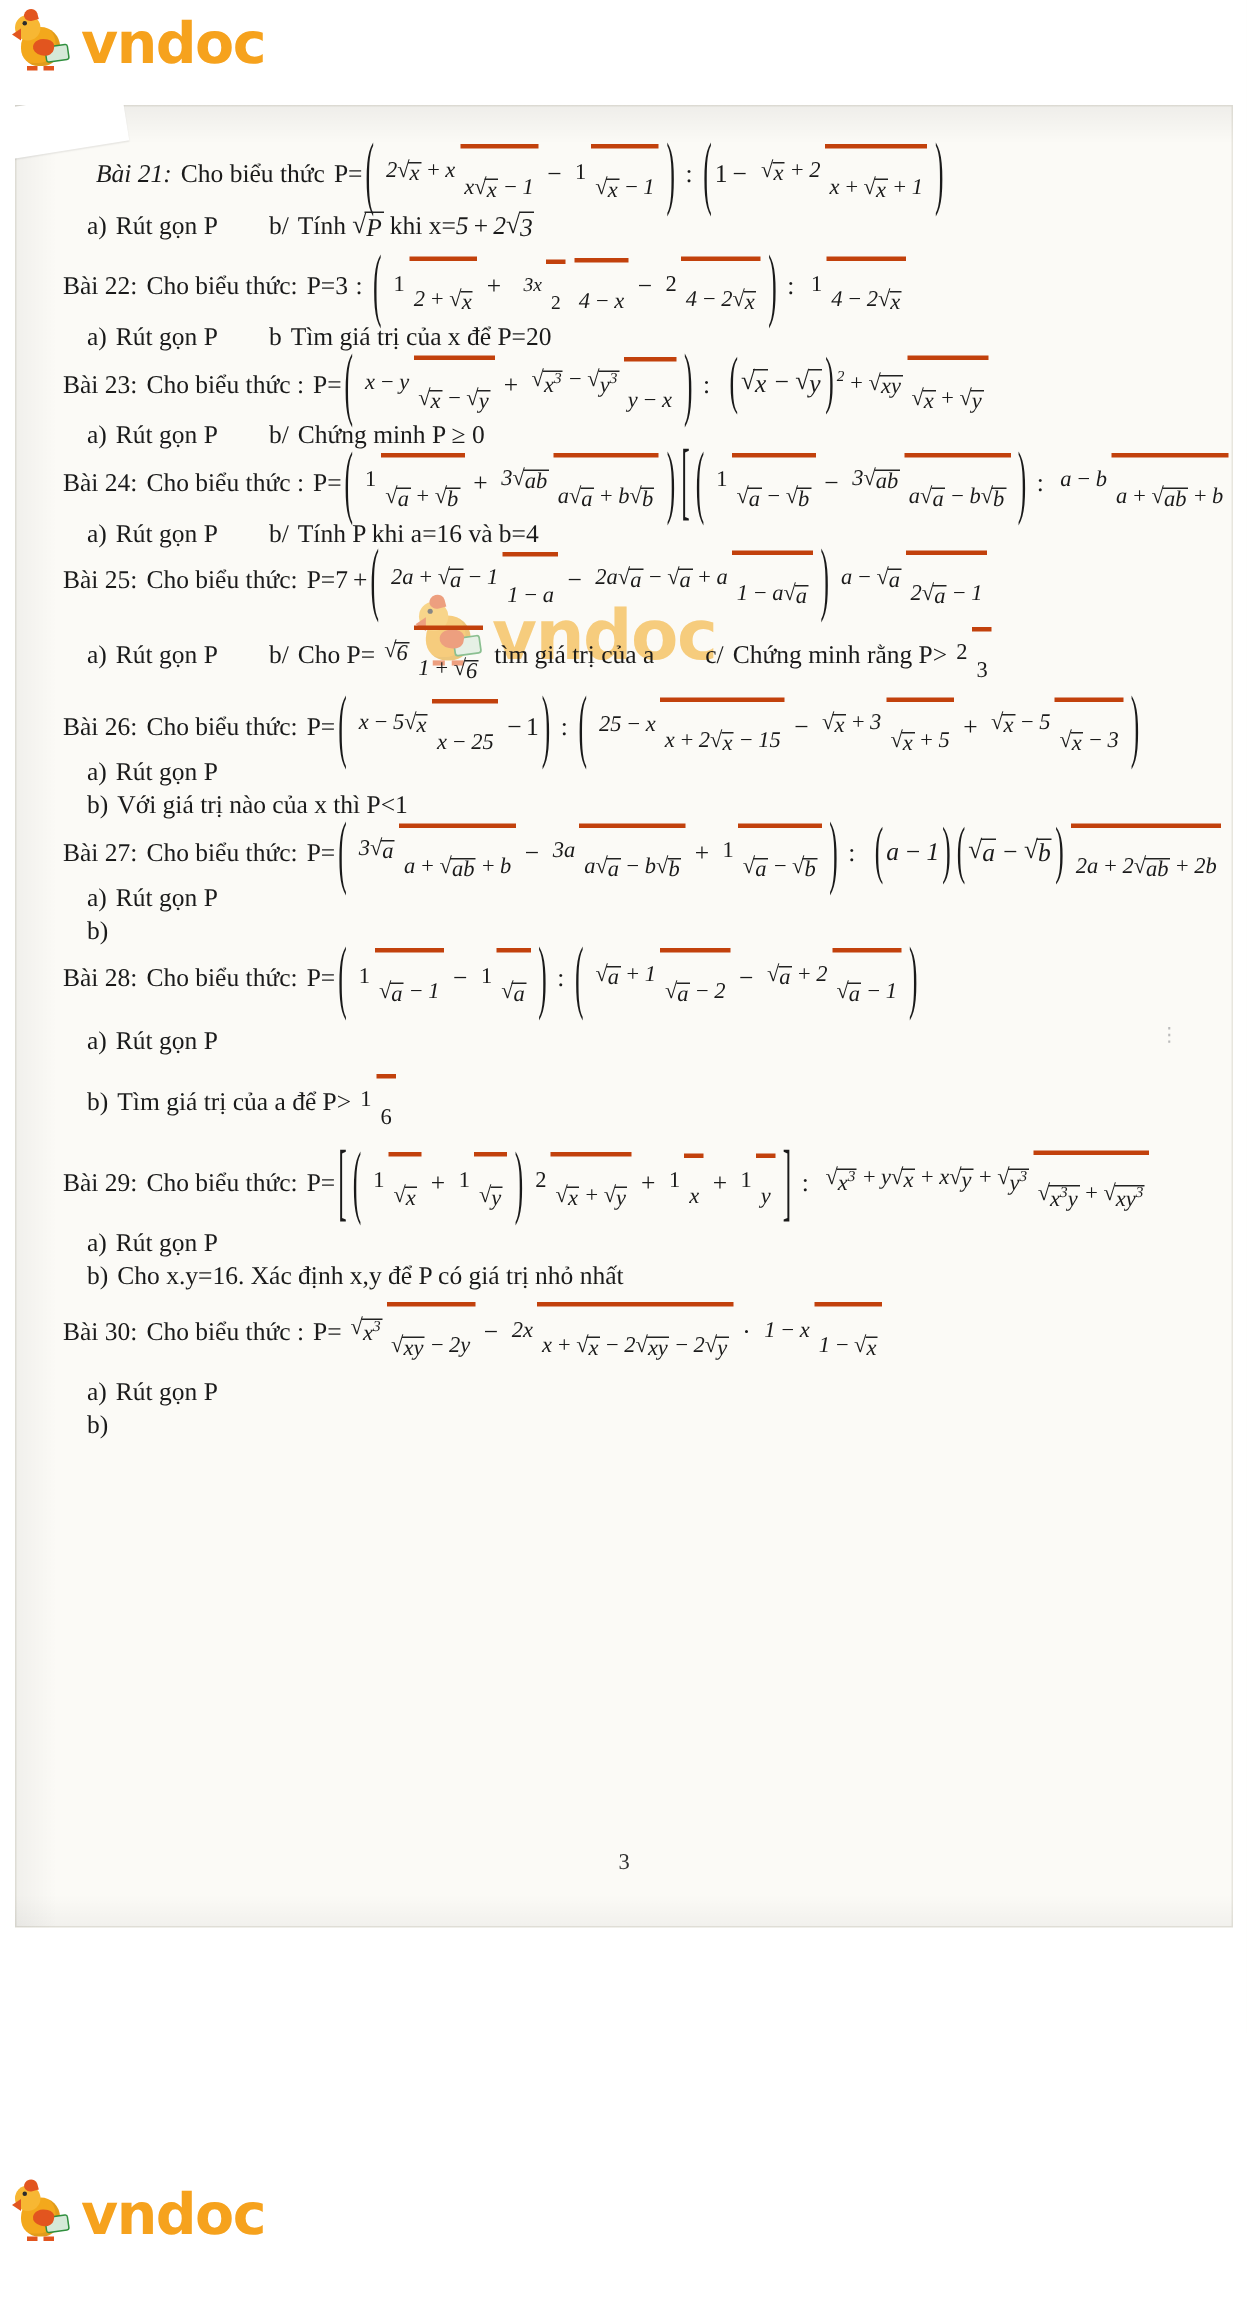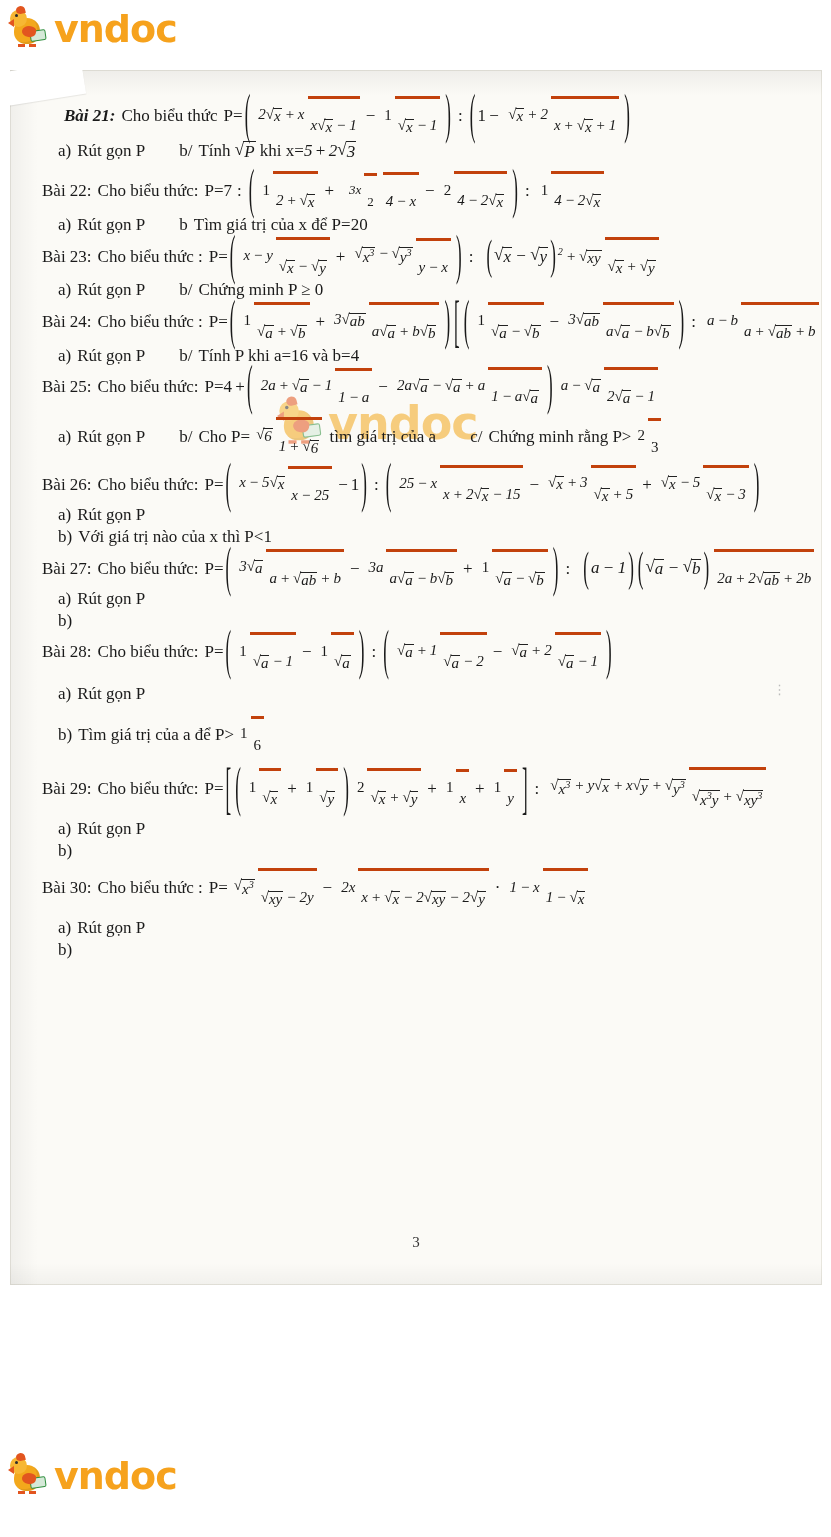--- a/index.html
+++ b/index.html
@@ -165,21 +165,21 @@
     padding-left: 16px;
     margin-top: 4px;
     margin-bottom: 2px;
   }
   .line.sub2 {
     padding-left: 16px;
     margin-top: 1px;
     margin-bottom: 2px;
   }
   .lbl { margin-right: 6px; }
-  .lbl.it { font-style: italic; font-weight: bold; }
+  .lbl.it { font-style: italic; }
   .gap { display: inline-block; width: 34px; }
 
   
   .m { font-family: "Liberation Serif", serif; font-style: italic; font-size: 17px; white-space: nowrap; display: inline-flex; align-items: center; }
   .m .up { font-style: normal; }
   .frac {
     display: inline-flex;
     align-items: center;
     justify-content: center;
     vertical-align: middle;
@@ -349,21 +349,21 @@
               <span class="bar">3</span>
             </span></span>
       </div>
     </div>
 
     <div class="ex" style="margin-top:10px;">
       <div class="line">
         <span class="lbl">Bài 22:</span>
         <span class="lbl">Cho biểu thức:</span>
         <span class="m">
-          <span class="up">P=7</span>
+          <span class="up">P=3</span>
             <span class="colon">:</span>
           <span class="paren big">
               <span class="pl">(</span>
             <span class="frac">
                 <span class="num up">1</span>
                 <span class="den">2 + <span class="sq">
                     <span class="rad">√</span>
                     <span class="bar">x</span>
                   </span></span>
               </span>
@@ -549,21 +549,21 @@
         <span class="lbl">b/</span>
         <span>Tính P khi a=16 và b=4</span>
       </div>
     </div>
 
     <div class="ex">
       <div class="line">
         <span class="lbl">Bài 25:</span>
         <span class="lbl">Cho biểu thức:</span>
         <span class="m">
-          <span class="up">P=4 +</span>
+          <span class="up">P=7 +</span>
           <span class="paren big">
               <span class="pl">(</span>
             <span class="frac">
                 <span class="num">2a + <span class="sq">
                     <span class="rad">√</span>
                     <span class="bar">a</span>
                   </span> − 1</span>
                 <span class="den">1 − a</span>
               </span>
             <span class="op">−</span>
@@ -899,20 +899,21 @@
                 </span></span>
             </span>
         </span>
       </div>
       <div class="line sub2" style="margin-top:10px;">
         <span class="lbl">a)</span>
         <span>Rút gọn P</span>
       </div>
       <div class="line sub2">
         <span class="lbl">b)</span>
+        <span>Cho x.y=16. Xác định x,y để P có giá trị nhỏ nhất</span>
       </div>
     </div>
 
     <div class="ex" style="margin-top:8px;">
       <div class="line">
         <span class="lbl">Bài 30:</span>
         <span class="lbl">Cho biểu thức :</span>
         <span class="m">
           <span class="up">P=</span>
           <span class="frac">

